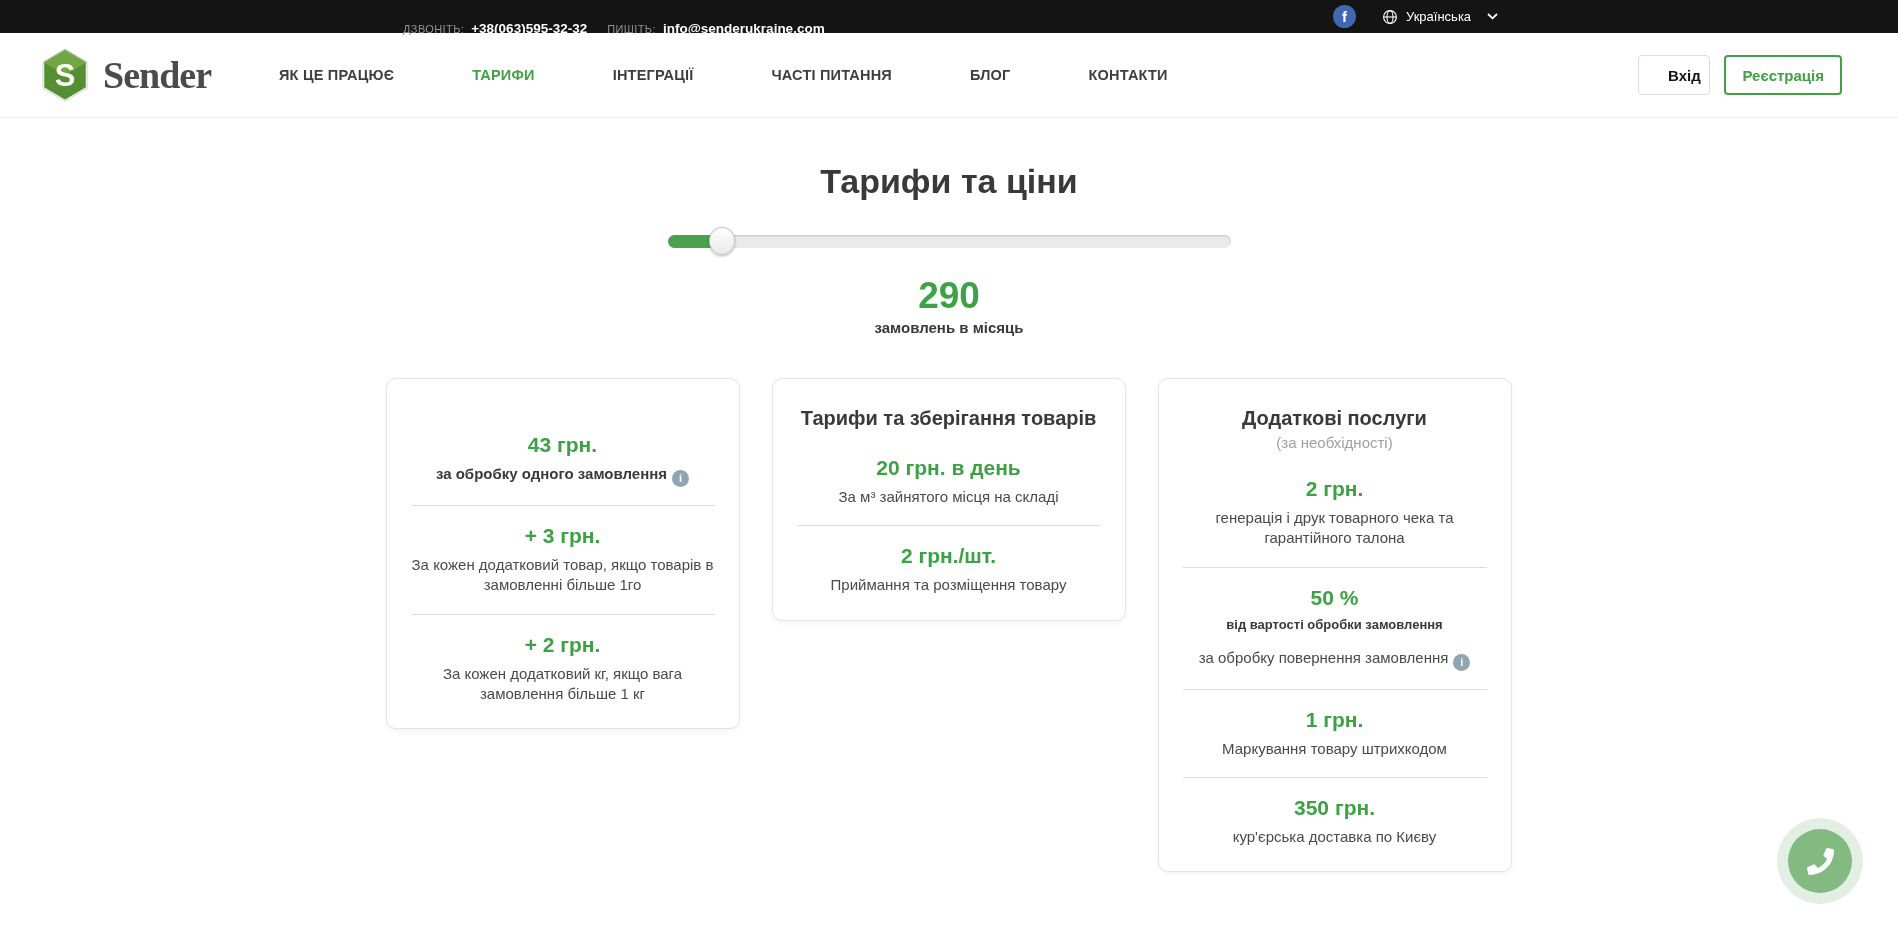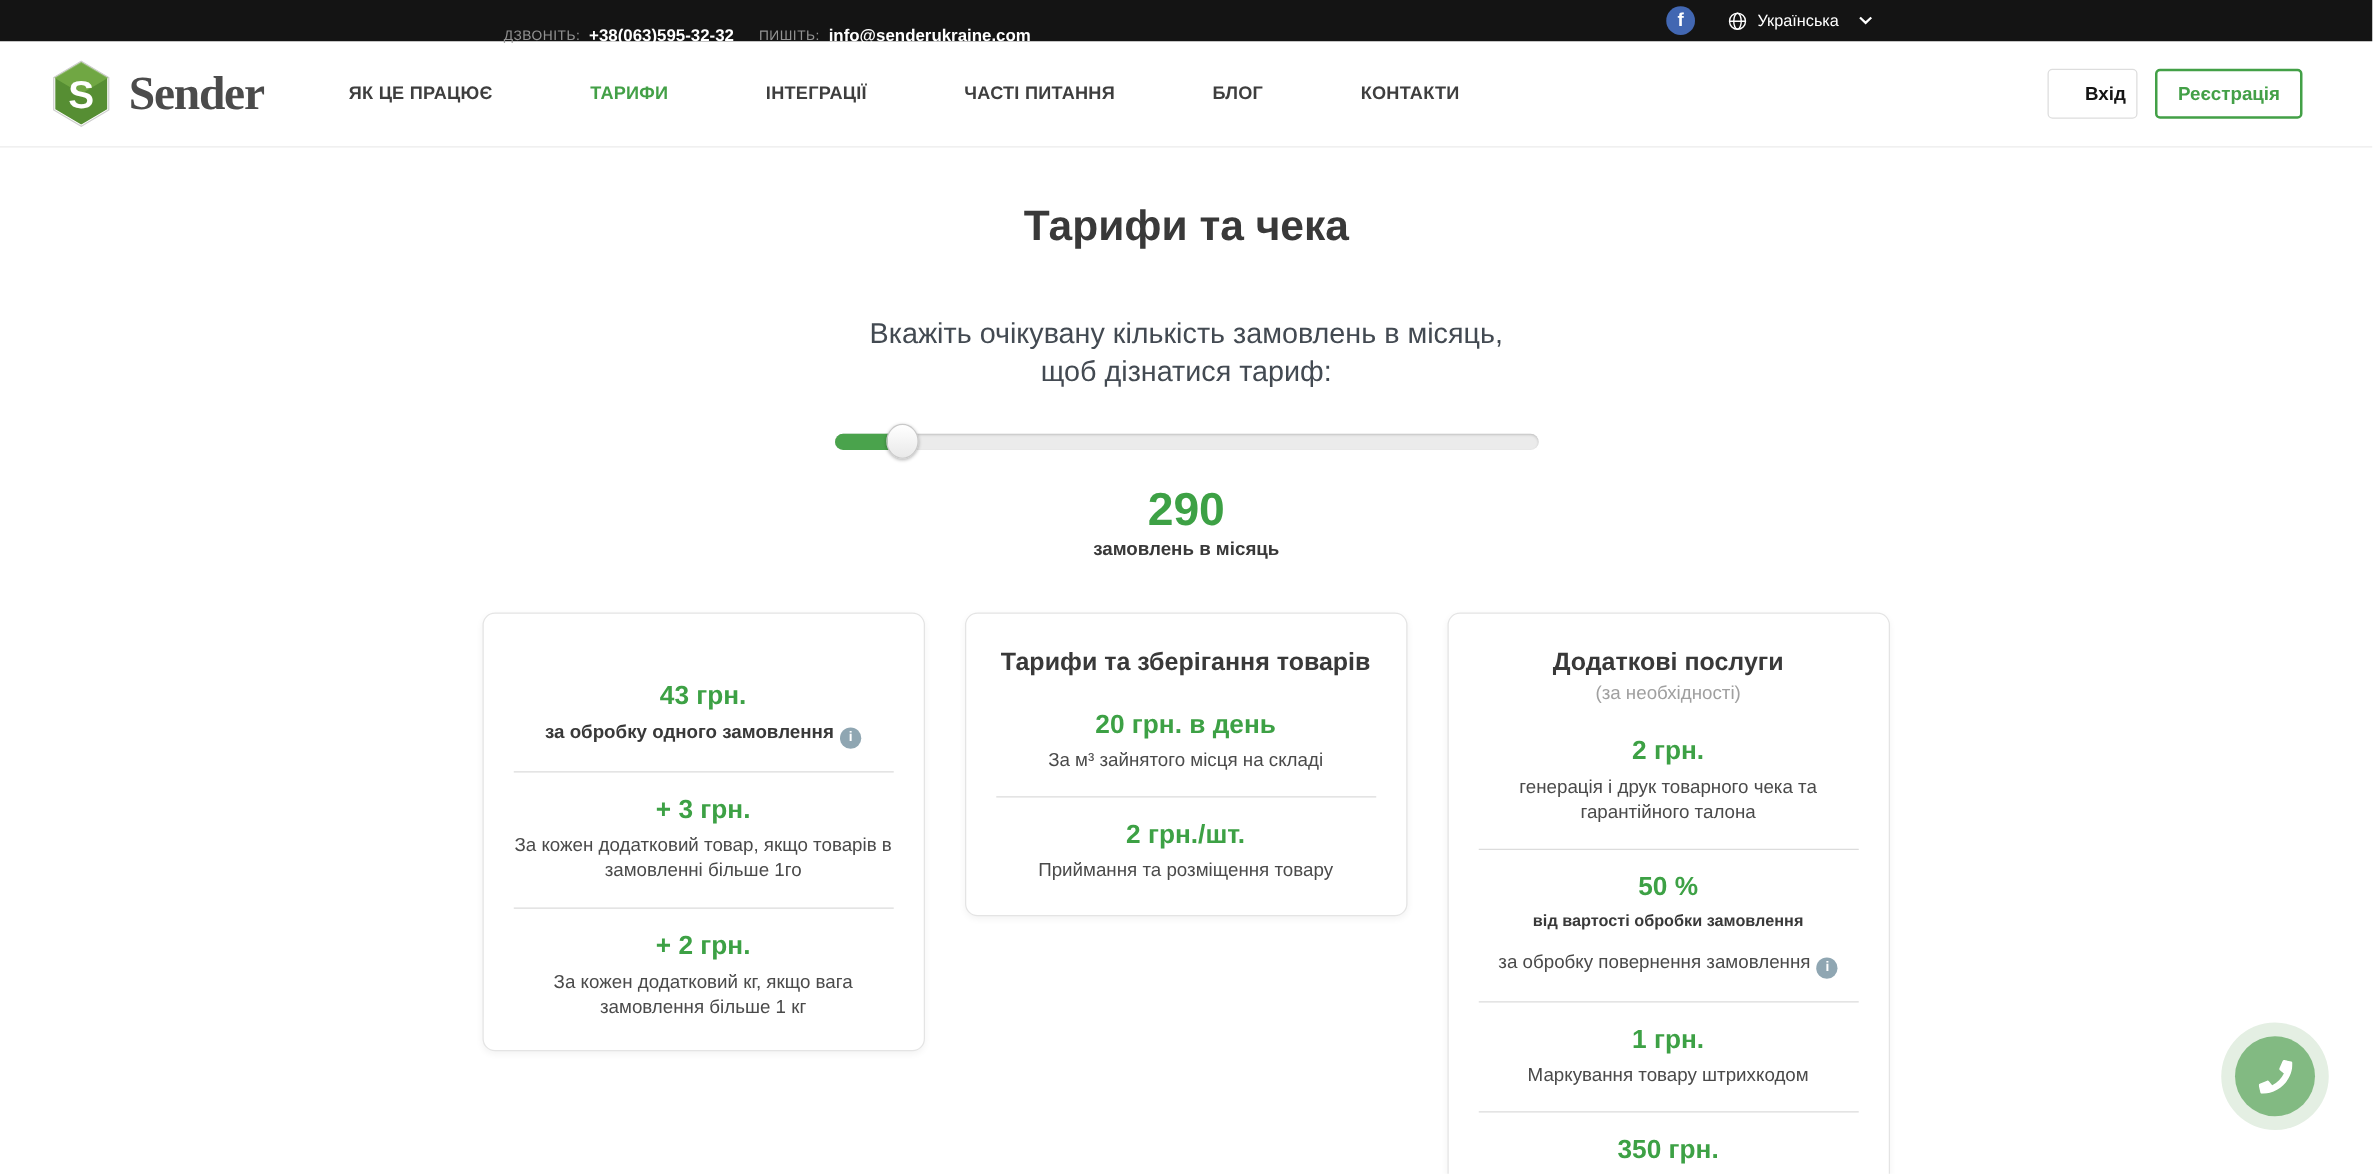--- a/index.html
+++ b/index.html
@@ -136,26 +136,22 @@
       <span class="nav-item">ЧАСТІ ПИТАННЯ</span>
       <span class="nav-item">БЛОГ</span>
       <span class="nav-item">КОНТАКТИ</span>
     </nav>
     <div class="hspace"></div>
     <button class="btn btn-login">Вхід</button>
     <button class="btn btn-register">Реєстрація</button>
   </div>
 
   <div class="main">
-    <h1 class="page-title">Тарифи та чека</h1>
-
-    <div class="prompt">
-      <div>Вкажіть очікувану кількість замовлень в місяць,</div>
-      <div>щоб дізнатися тариф:</div>
-    </div>
+    <h1 class="page-title">Тарифи та ціни</h1>
+
 
     <div class="slider-wrap">
       <div class="slider-track"></div>
       <div class="slider-fill" style="width: 9.6%;"></div>
       <div class="slider-handle" style="left: calc(9.6% - 13px);"></div>
     </div>
 
     <div class="orders-value">290</div>
     <div class="orders-label">замовлень в місяць</div>
 

